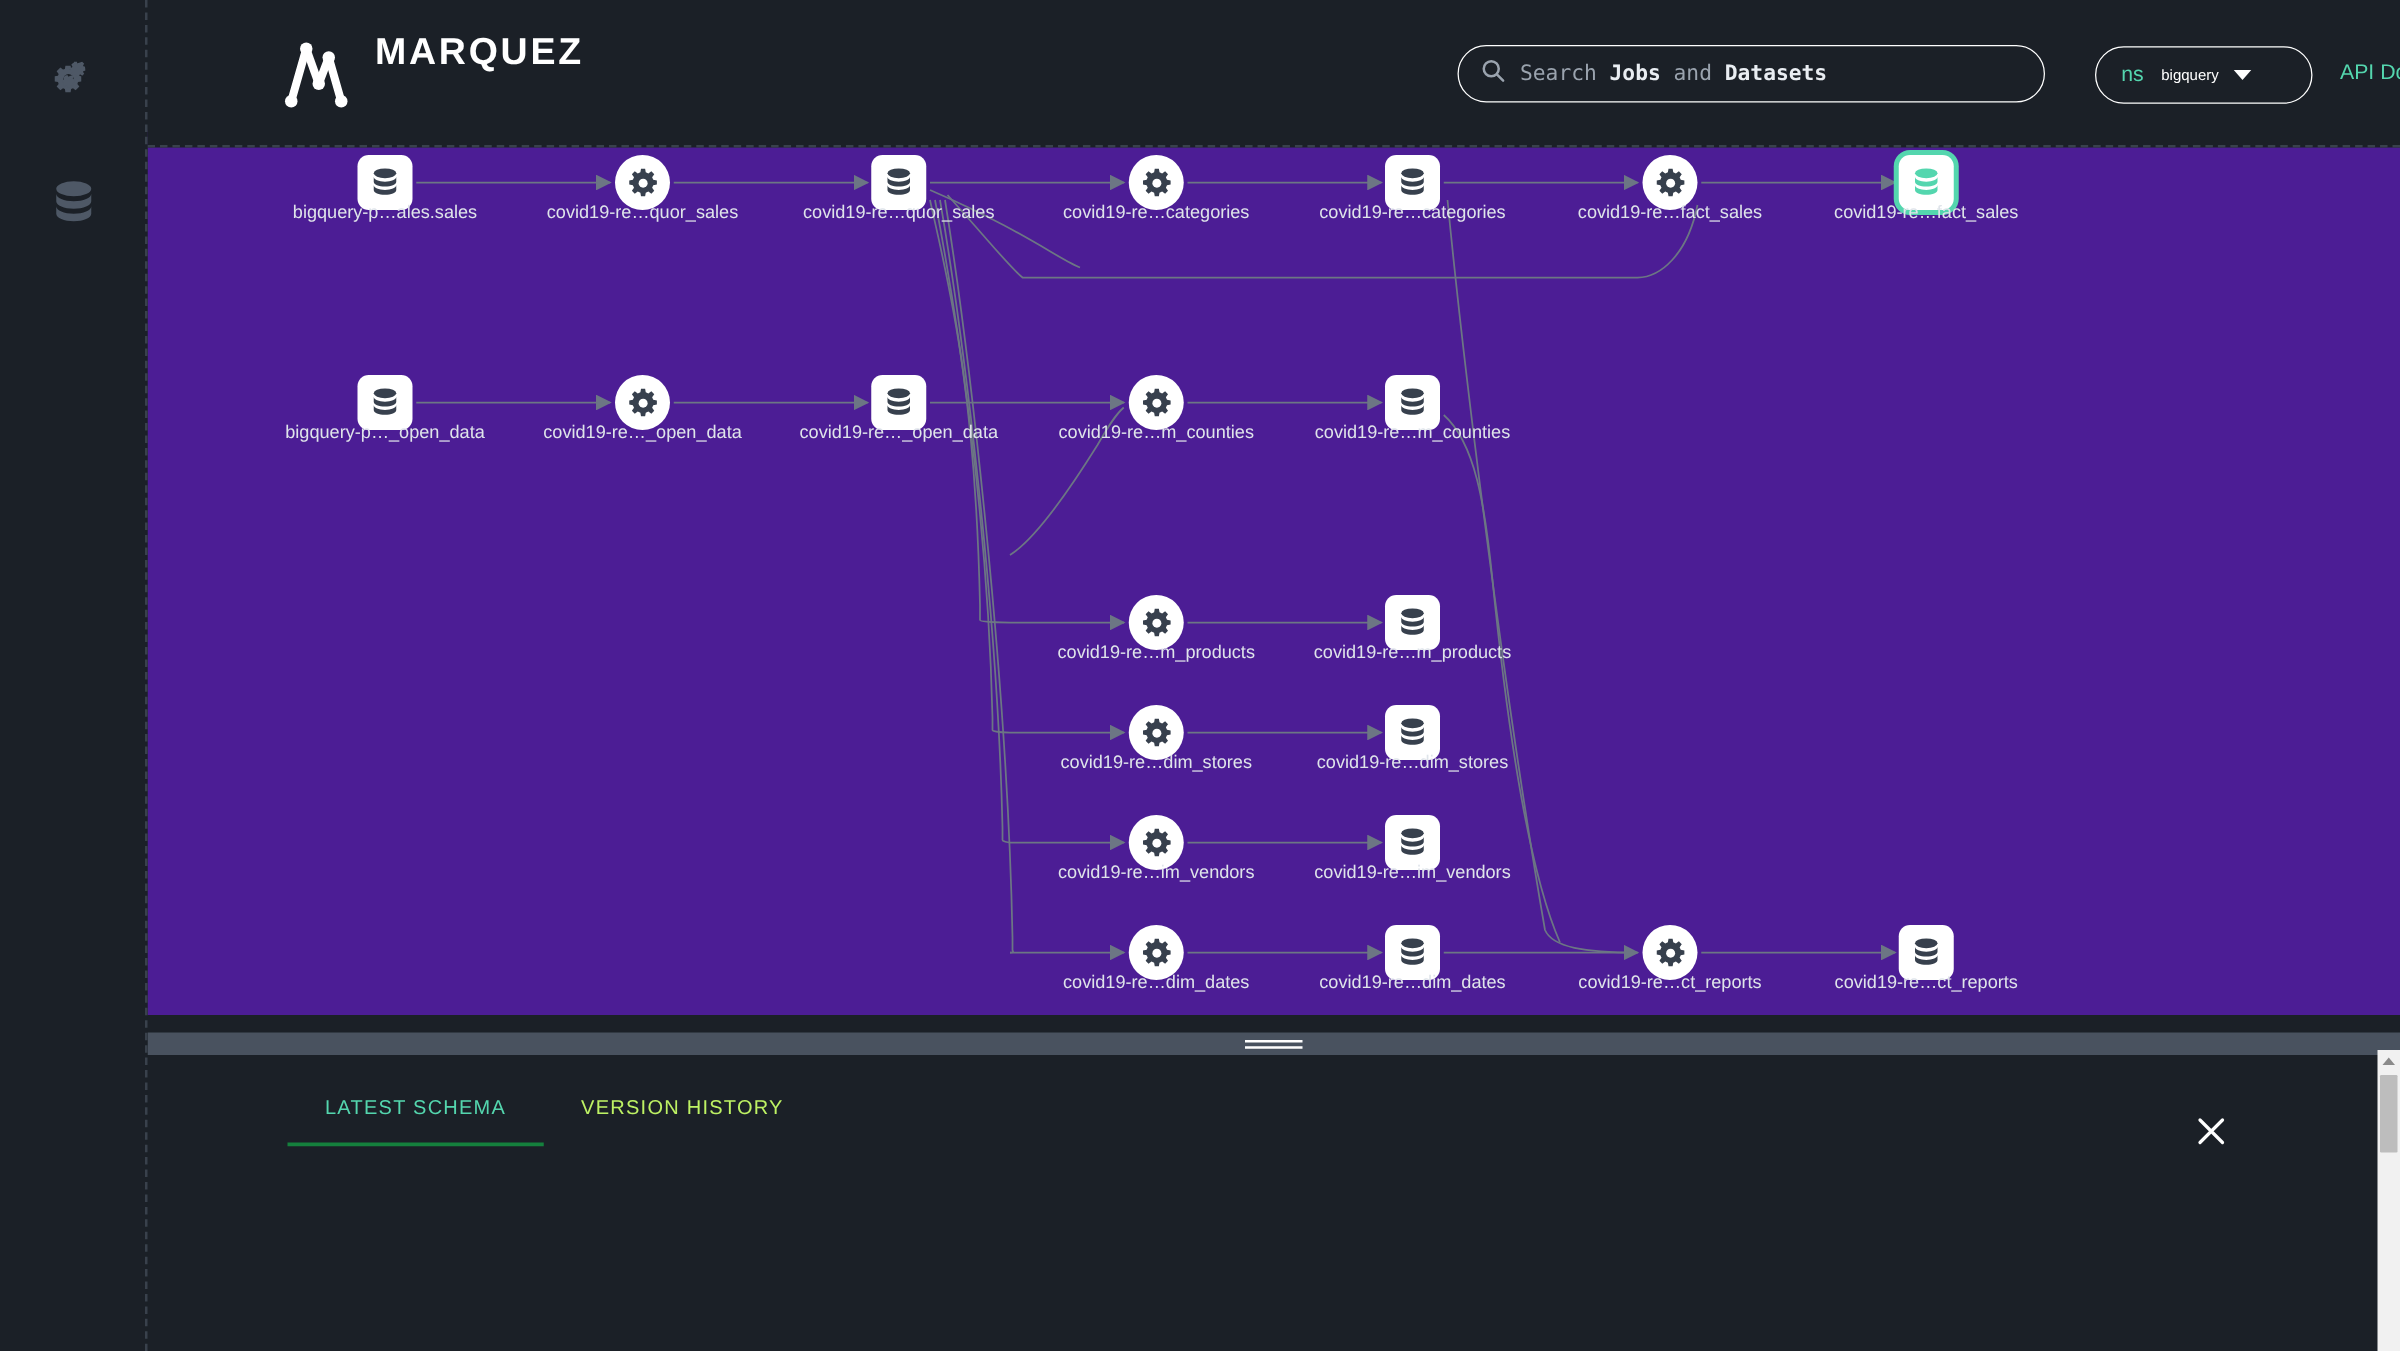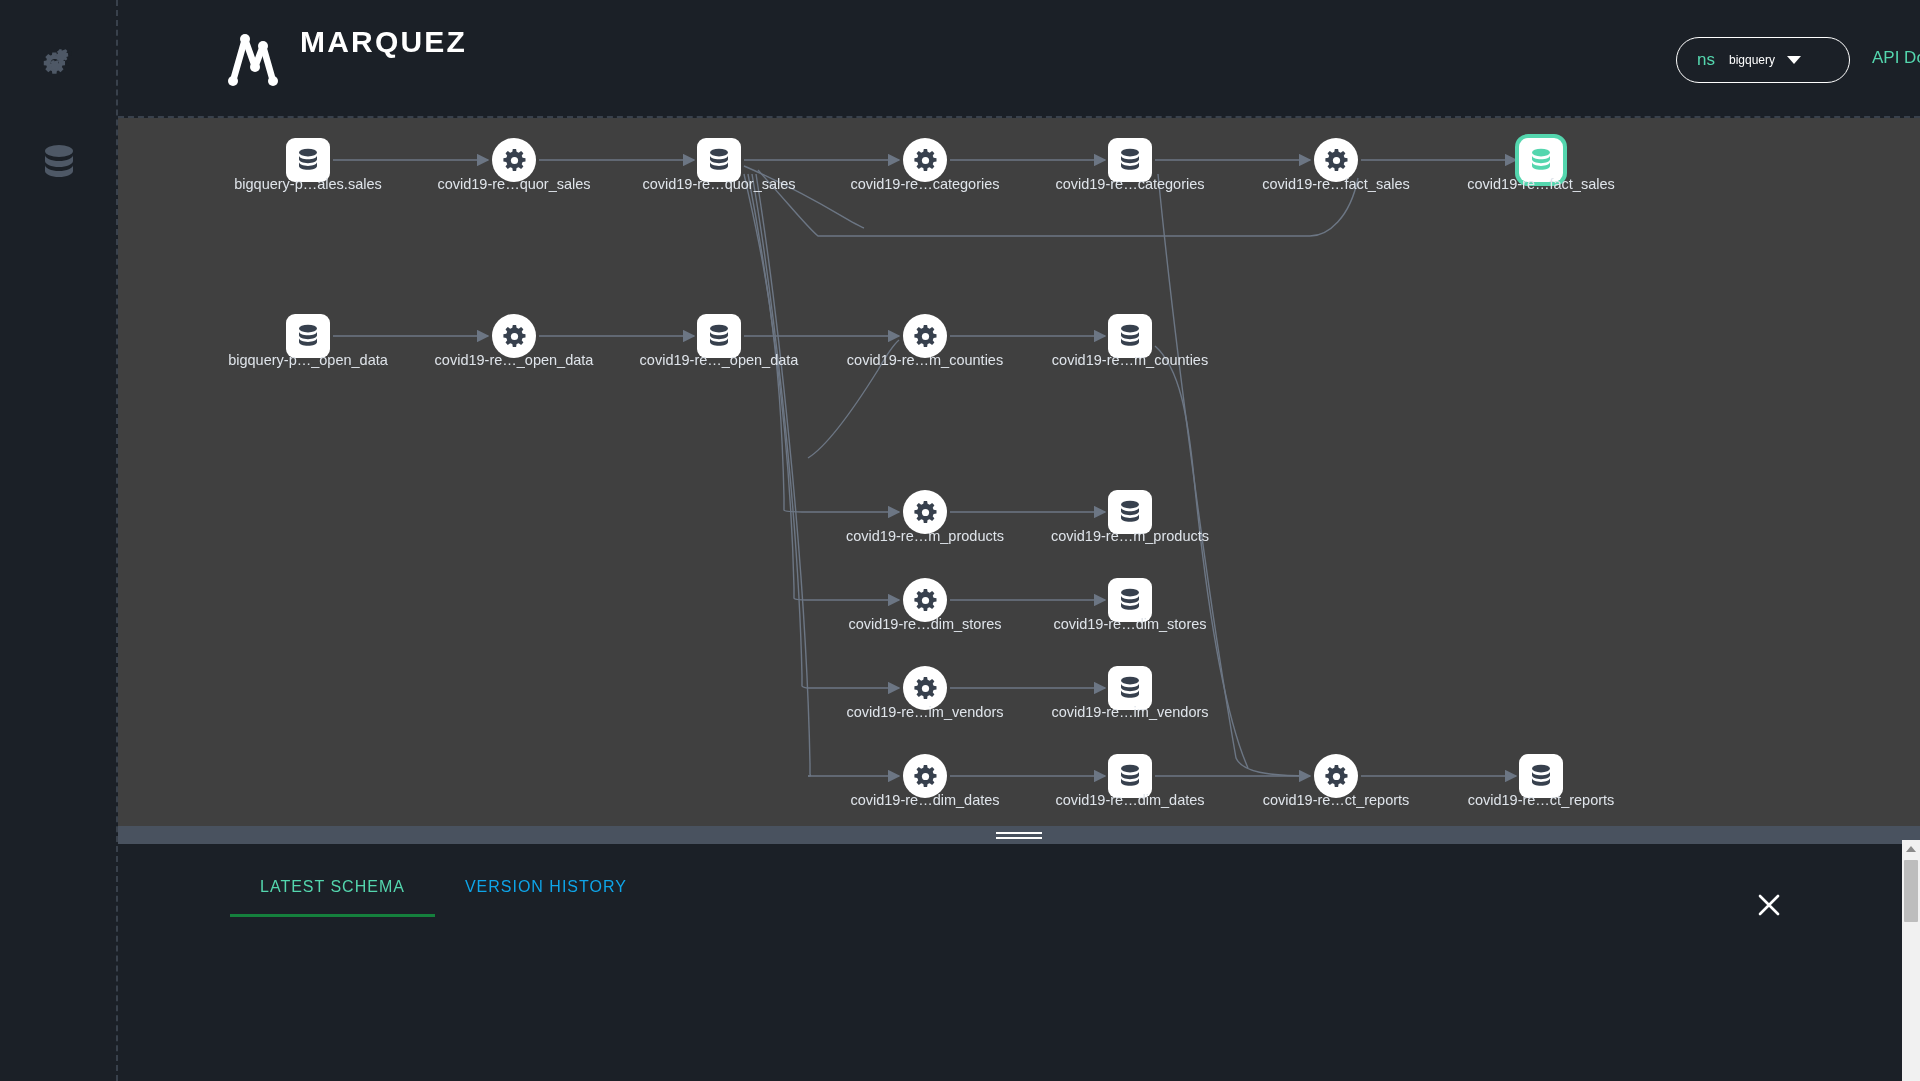--- a/index.html
+++ b/index.html
@@ -65,23 +65,23 @@
     border-left: 7px solid transparent; border-right: 7px solid transparent;
     border-top: 8px solid #ffffff;
   }
   .api-docs {
     position: absolute; left: 1754px; top: 48px;
     color: #54d6ae; font-size: 17px; cursor: pointer; white-space: nowrap;
   }
 
   
   .graph {
-    position: absolute; left: 118px; top: 118px;
+    position: absolute; left: 118px; top: 104px;
     width: 1802px; height: 708px;
-    overflow: hidden; background: #404040;
+    overflow: hidden; background: #4c1d95;
   }
   .graph-svg { position: absolute; left: 0; top: 0; }
   .node { position: absolute; transform: translate(-50%, -50%); cursor: pointer; }
   .node-shape {
     width: 44px; height: 44px; margin: 0 auto;
     background: #ffffff;
     display: flex; align-items: center; justify-content: center;
   }
   .node.dataset .node-shape { border-radius: 9px; }
   .node.job .node-shape { border-radius: 50%; }
@@ -107,21 +107,21 @@
   }
 
   
   .panel {
     position: absolute; left: 118px; top: 844px; width: 1784px; height: 237px;
     background: #1b2027; overflow: hidden; z-index: 10;
   }
   .tabs { position: absolute; left: 112px; top: 24px; display: flex; gap: 0; }
   .tab {
     font-size: 16px; letter-spacing: 1px; padding: 10px 30px 18px 30px;
-    cursor: pointer; color: #0ea5e9; white-space: nowrap;
+    cursor: pointer; color: #bef264; white-space: nowrap;
   }
   .tab.active { color: #54d6ae; border-bottom: 3px solid #15803d; }
   .close-btn {
     position: absolute; right: 118px; top: 46px;
     width: 30px; height: 30px; cursor: pointer;
   }
   .close-btn svg { display: block; }
   .panel-title {
     position: absolute; left: 231px; top: 931px;
     color: #ffffff; font-size: 24px; font-weight: 700;
@@ -216,20 +216,29 @@
             <circle cx="25" cy="14" r="5"></circle>
             <circle cx="35" cy="42" r="5"></circle>
             <circle cx="43" cy="21" r="5"></circle>
             <circle cx="53" cy="56" r="5"></circle>
           </g>
         </svg>
       </span>
       <span class="brand-name">MARQUEZ</span>
     </div>
 
+    <div class="search-box">
+      <span class="search-icon">
+        <svg width="19" height="19" viewBox="0 0 19 19">
+          <circle cx="8" cy="8" r="6" fill="none" stroke="#9aa3ae" stroke-width="2"></circle>
+          <path d="M12.5 12.5 L17.5 17.5" stroke="#9aa3ae" stroke-width="2" stroke-linecap="round"></path>
+        </svg>
+      </span>
+      <span class="search-ph"><span>Search </span><b>Jobs</b><span> and </span><b>Datasets</b></span>
+    </div>
 
     <div class="ns-chip">
       <span class="ns-label">ns</span>
       <span class="ns-value">bigquery</span>
       <span class="ns-caret"></span>
     </div>
 
     <a class="api-docs">API Docs</a>
   </header>
 

